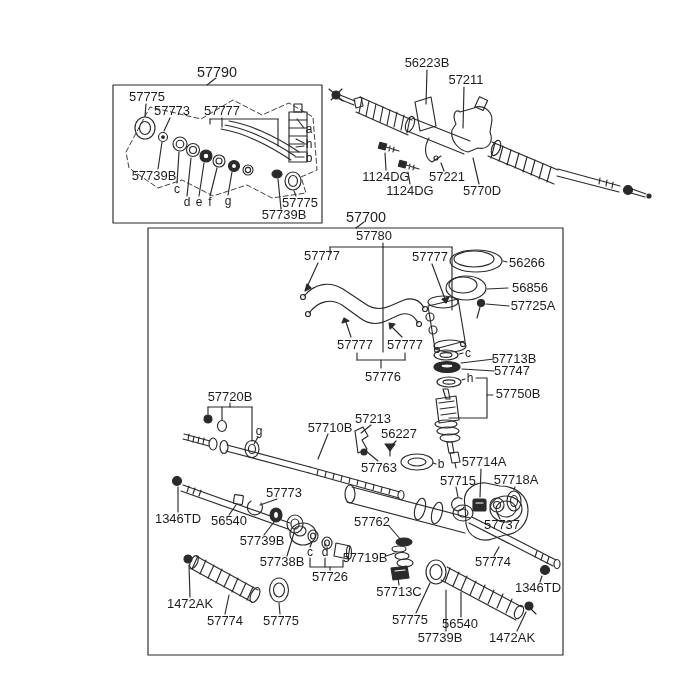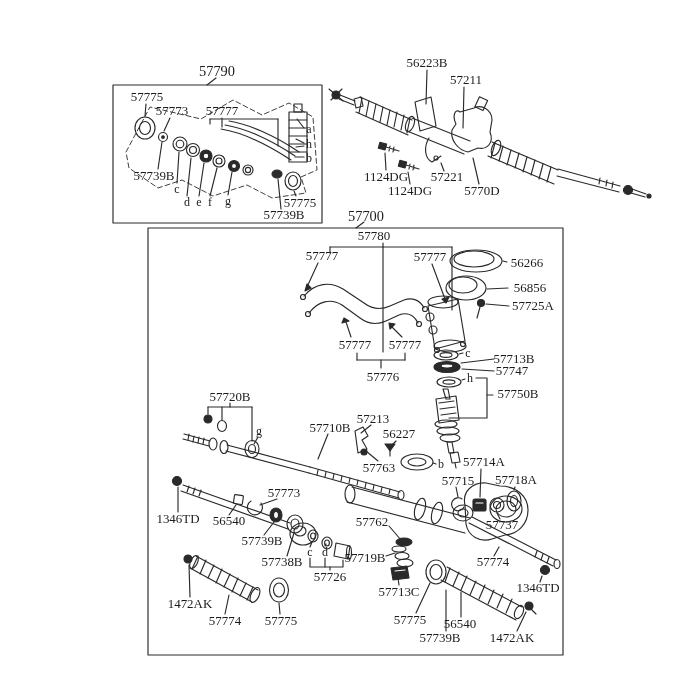--- a/index.html
+++ b/index.html
@@ -1,17 +1,17 @@
 <!DOCTYPE html>
 <html><head>
 <meta charset="utf-8">
 <style>
   html,body{margin:0;padding:0;background:#ffffff;}
   .stage{position:relative;width:700px;height:700px;background:#ffffff;overflow:hidden;
-         font-family:Liberation Serif, serif;}
+         font-family:Liberation Sans, sans-serif;}
   .stage svg{position:absolute;left:0;top:0;}
   .labels{position:absolute;left:0;top:0;width:700px;height:700px;pointer-events:none;}
   .plabel{position:absolute;transform:translate(-50%,-50%) scaleX(.96);
           font-size:13.5px;line-height:1;color:#1c1c1c;white-space:nowrap;}
   .plabel.lg{font-size:15px;}
   .plabel.letter{font-size:12.5px;}
 </style>
 </head>
 <body>
 

